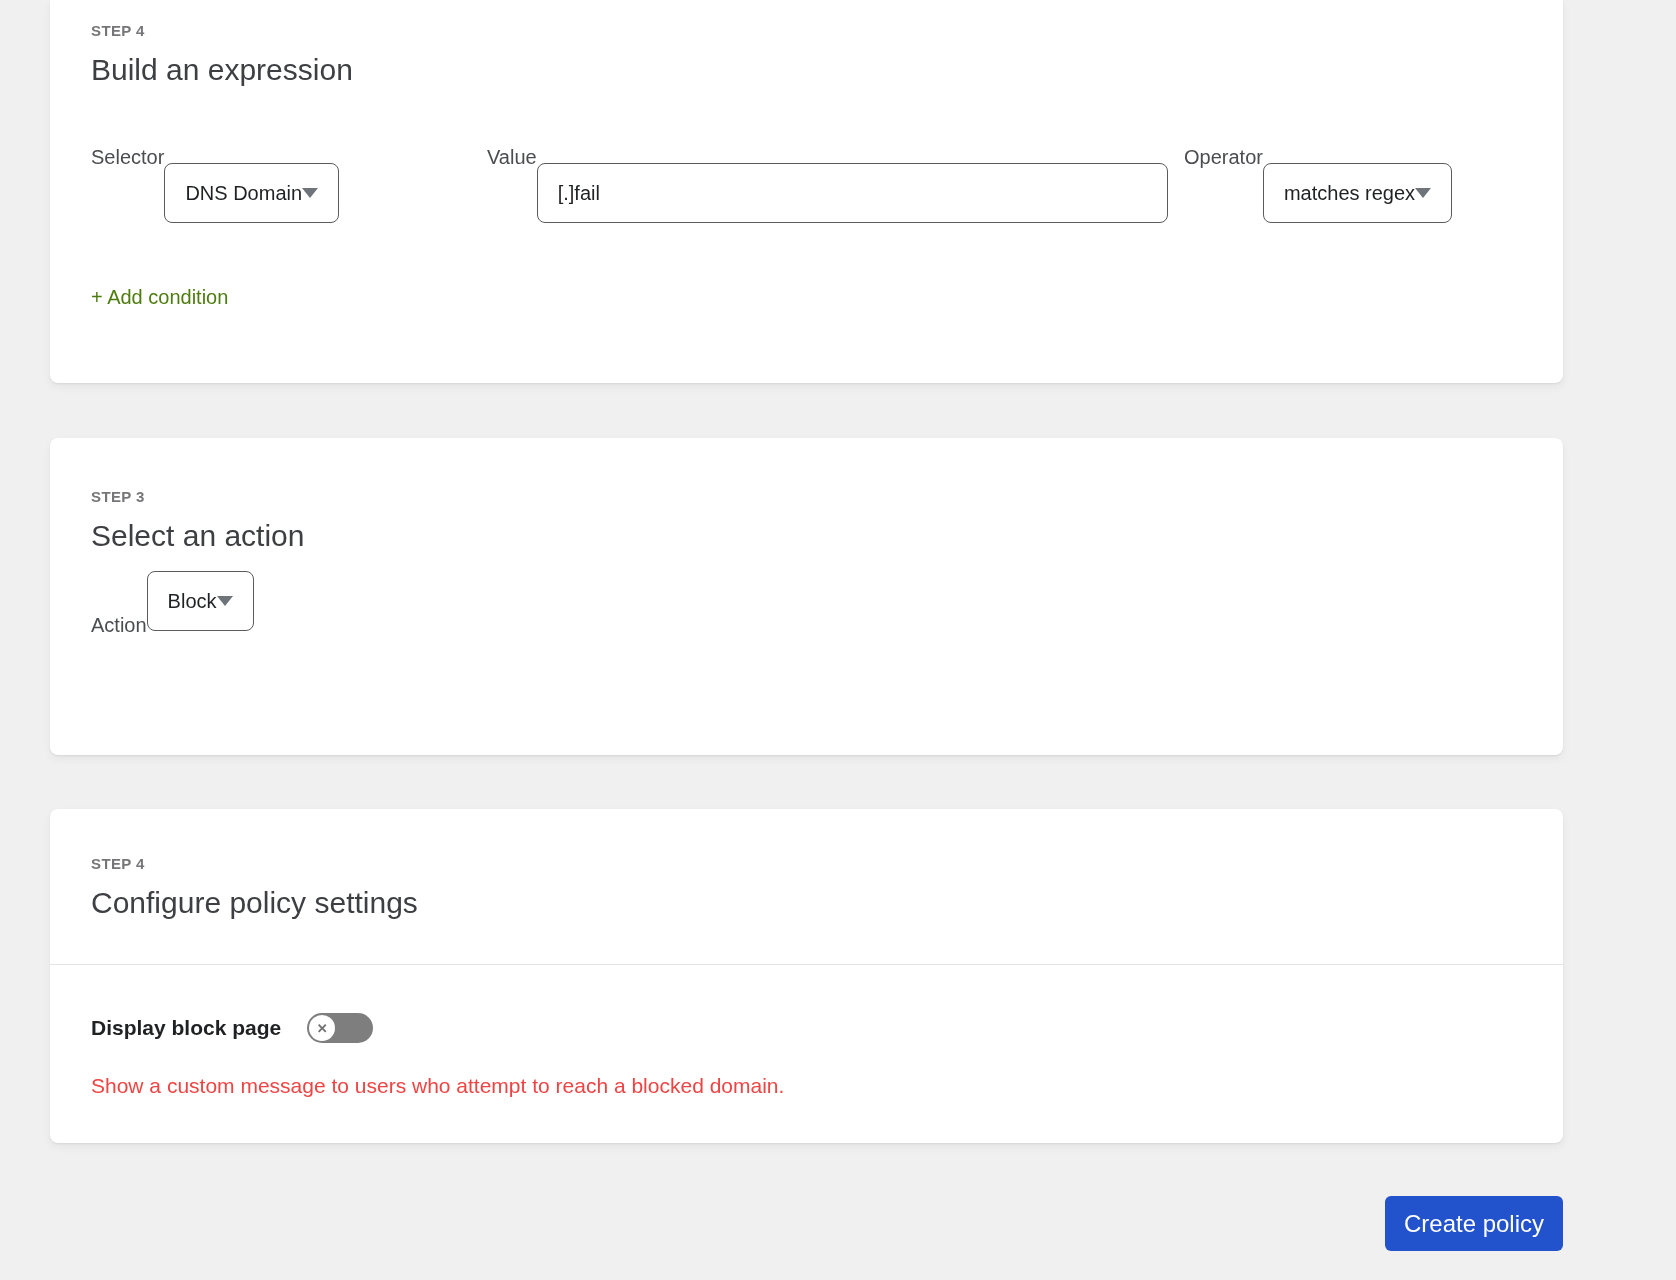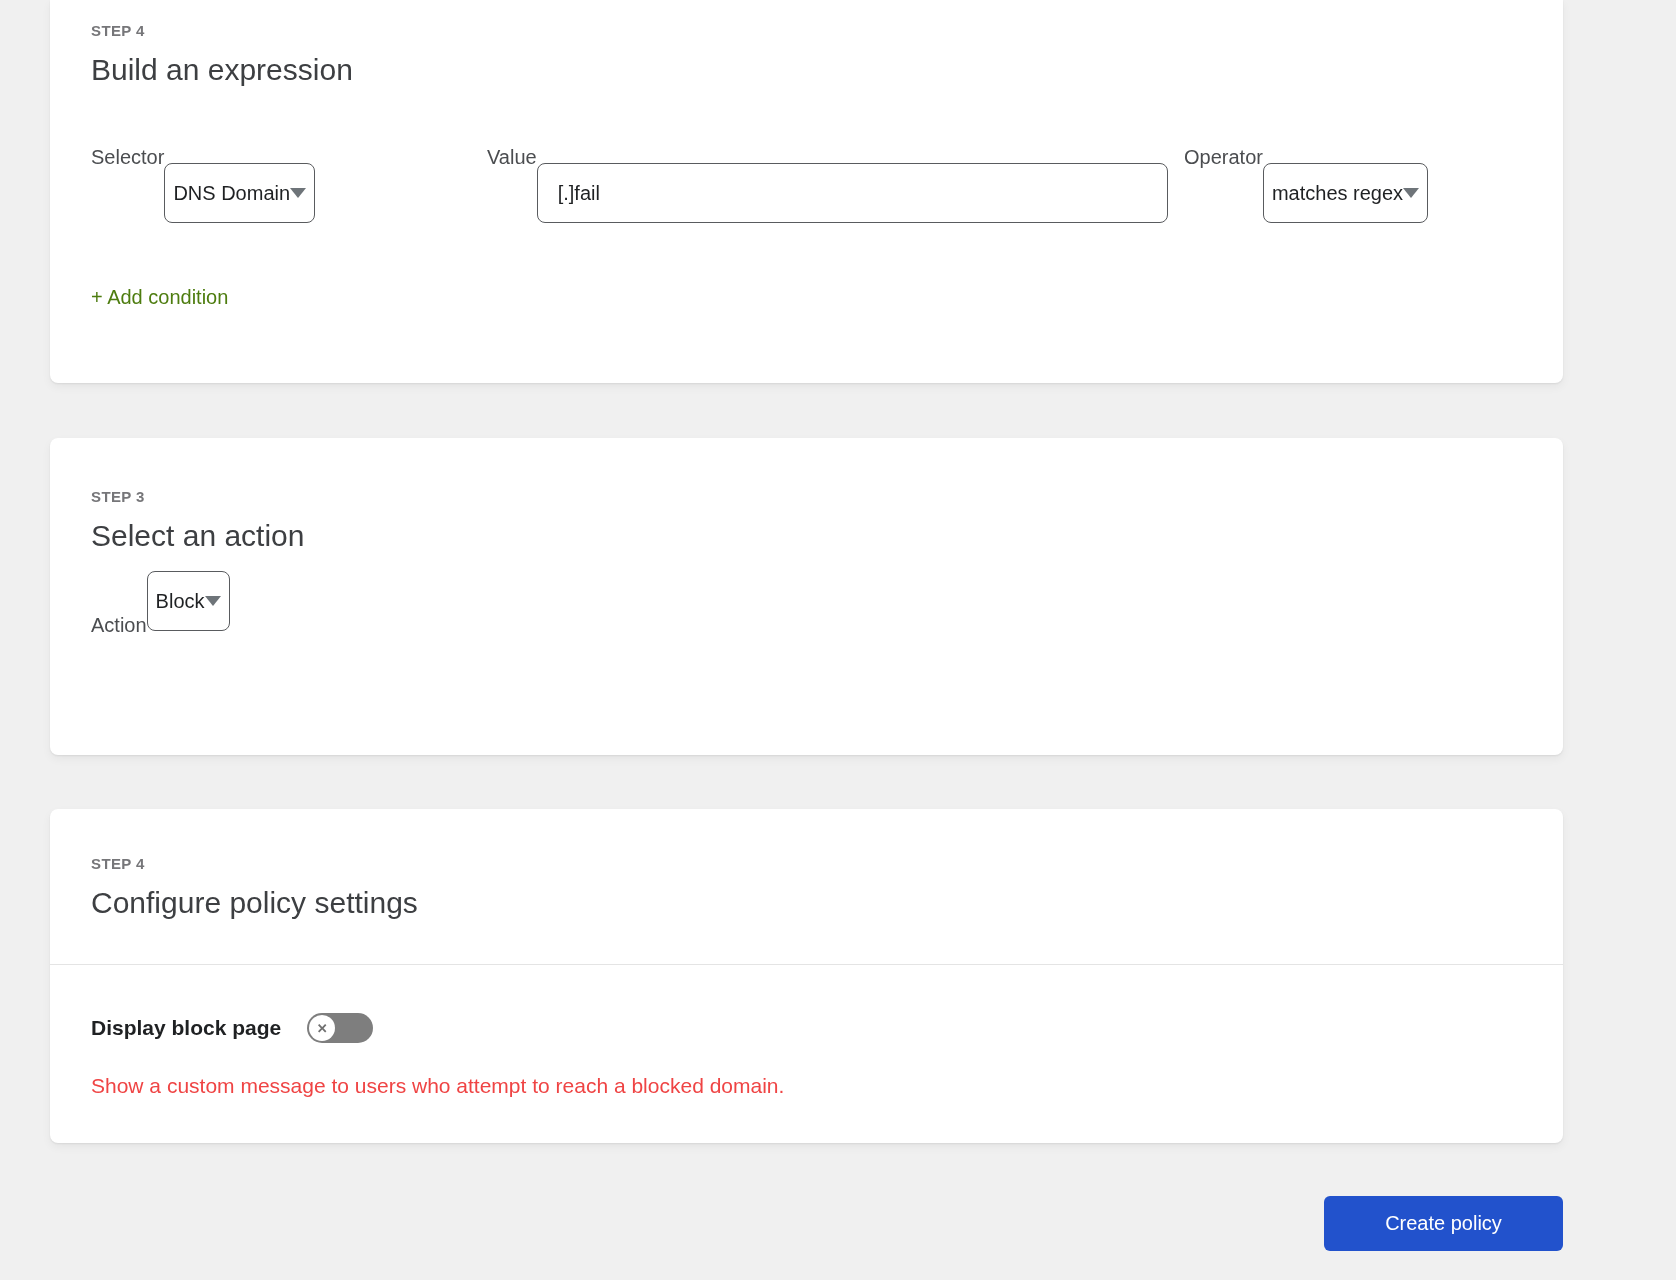--- a/index.html
+++ b/index.html
@@ -64,21 +64,21 @@
   }
   .control {
     margin-top: 18px;
     height: 60px;
     border: 1.6px solid #595b5e;
     border-radius: 8px;
     background: #fff;
     display: flex;
     align-items: center;
     justify-content: space-between;
-    padding: 0 8px;
+    padding: 0 20px;
     cursor: pointer;
   }
   .control .value-text {
     font-size: 20px;
     color: #1f2123;
   }
   .caret {
     width: 0; height: 0;
     border-left: 8px solid transparent;
     border-right: 8px solid transparent;
@@ -157,26 +157,26 @@
     line-height: 26px;
     color: #ef4444;
   }
 
   .footer-row {
     display: flex;
     justify-content: flex-end;
     margin-top: 53px;
   }
   .btn-primary {
-    width: 239px;
+    width: 178px;
     height: 55px;
     background: #2252cc;
     color: #ffffff;
     font-family: "Liberation Sans", sans-serif;
-    font-size: 20px;
+    font-size: 24px;
     font-weight: 500;
     border: none;
     border-radius: 6px;
     cursor: pointer;
     display: flex;
     align-items: center;
     justify-content: center;
   }
 </style>
 </head>

